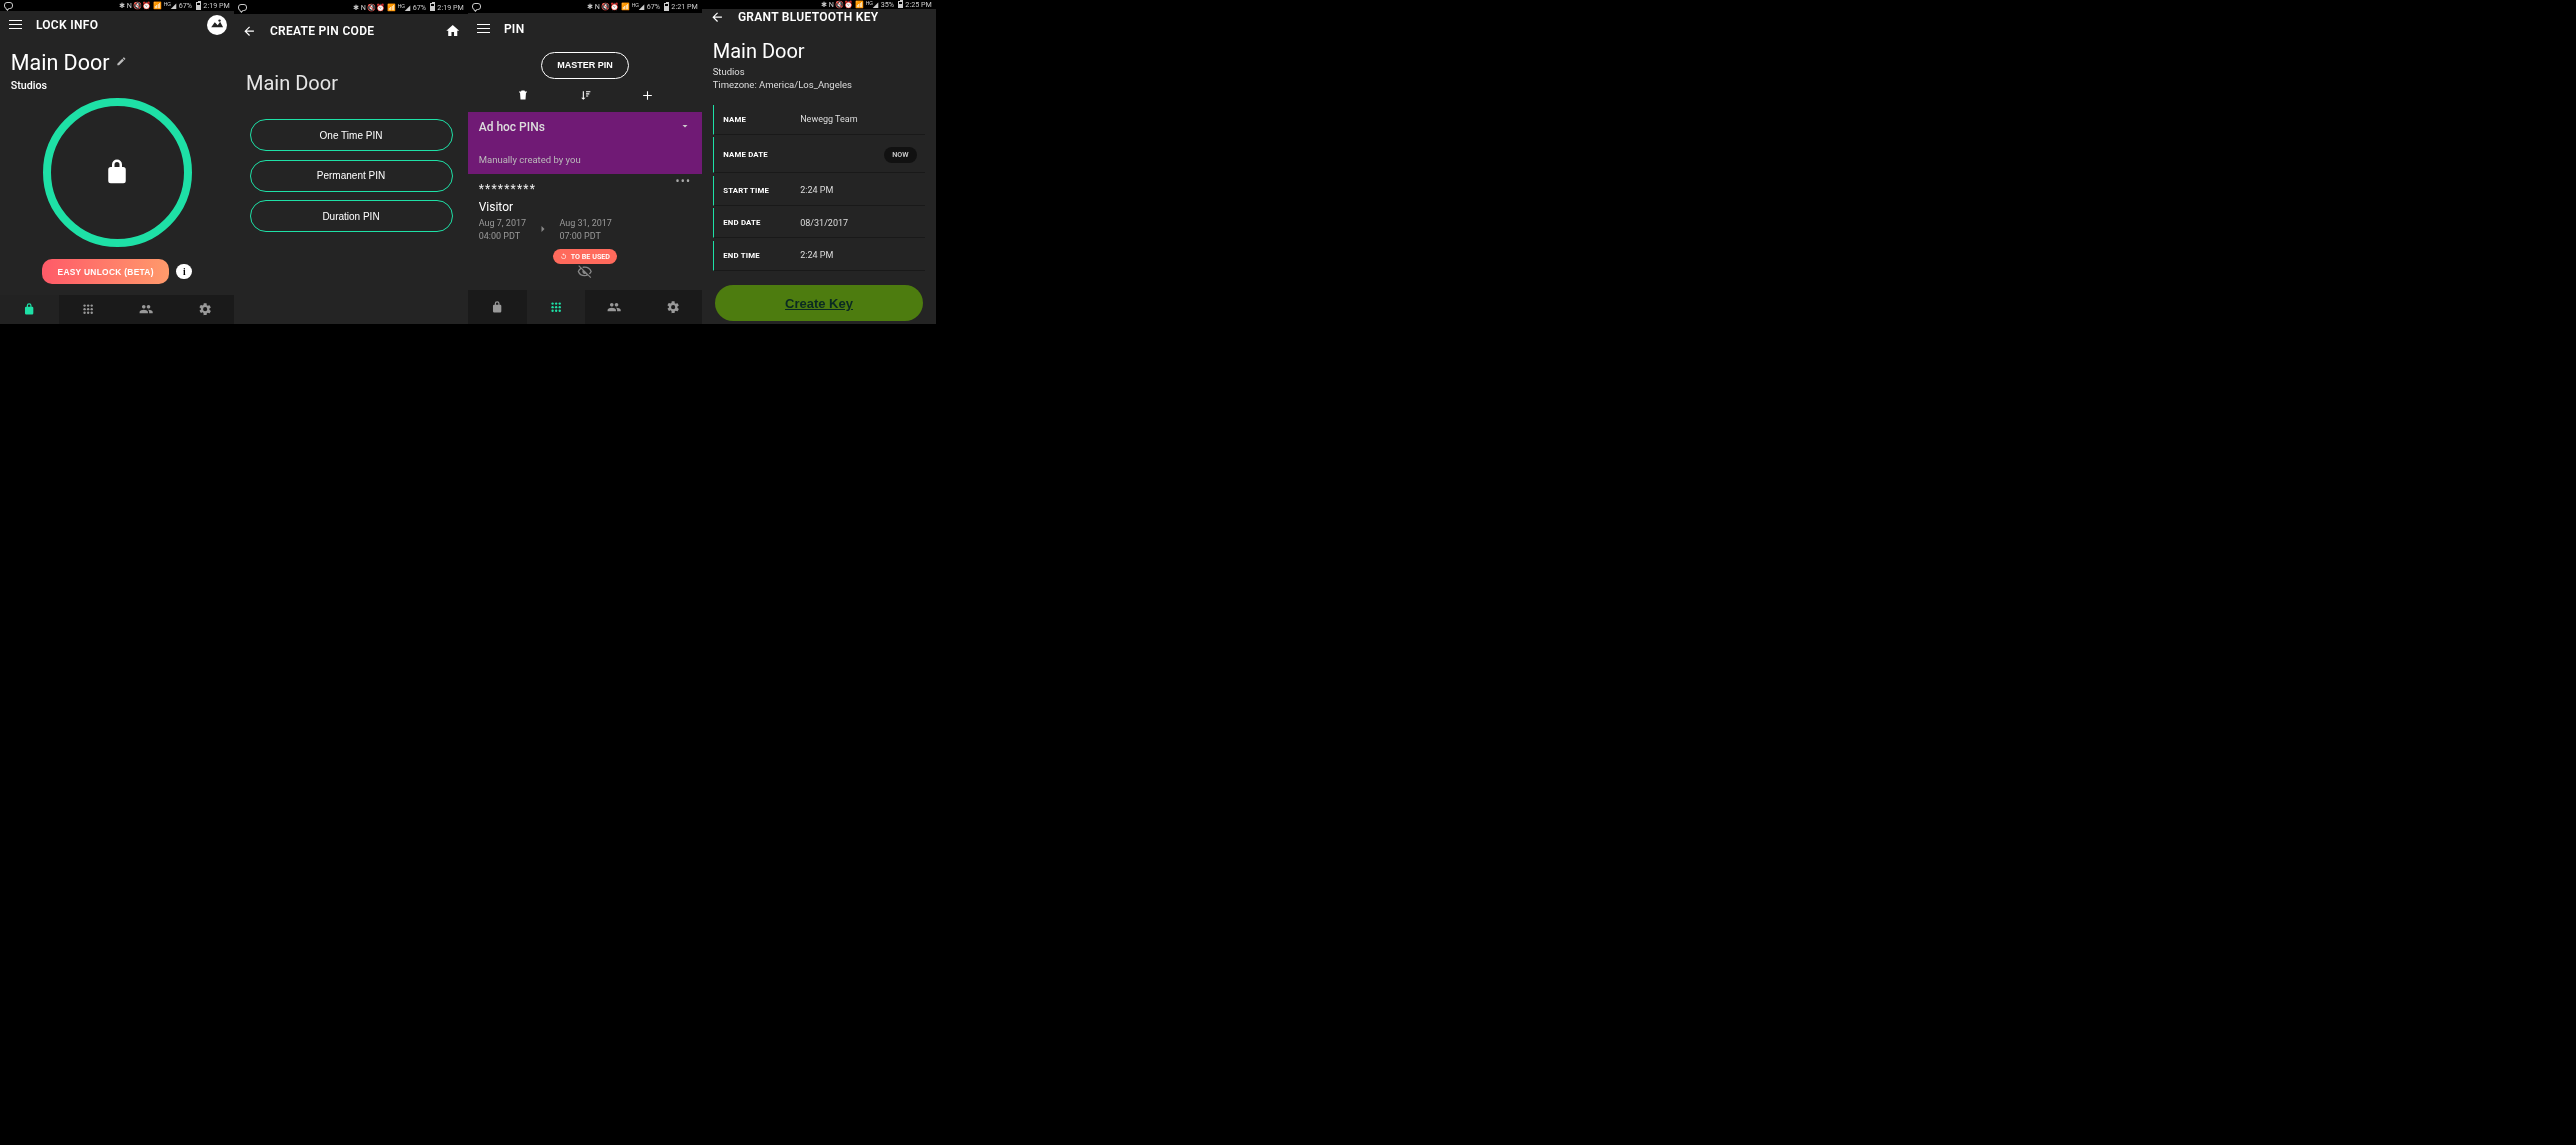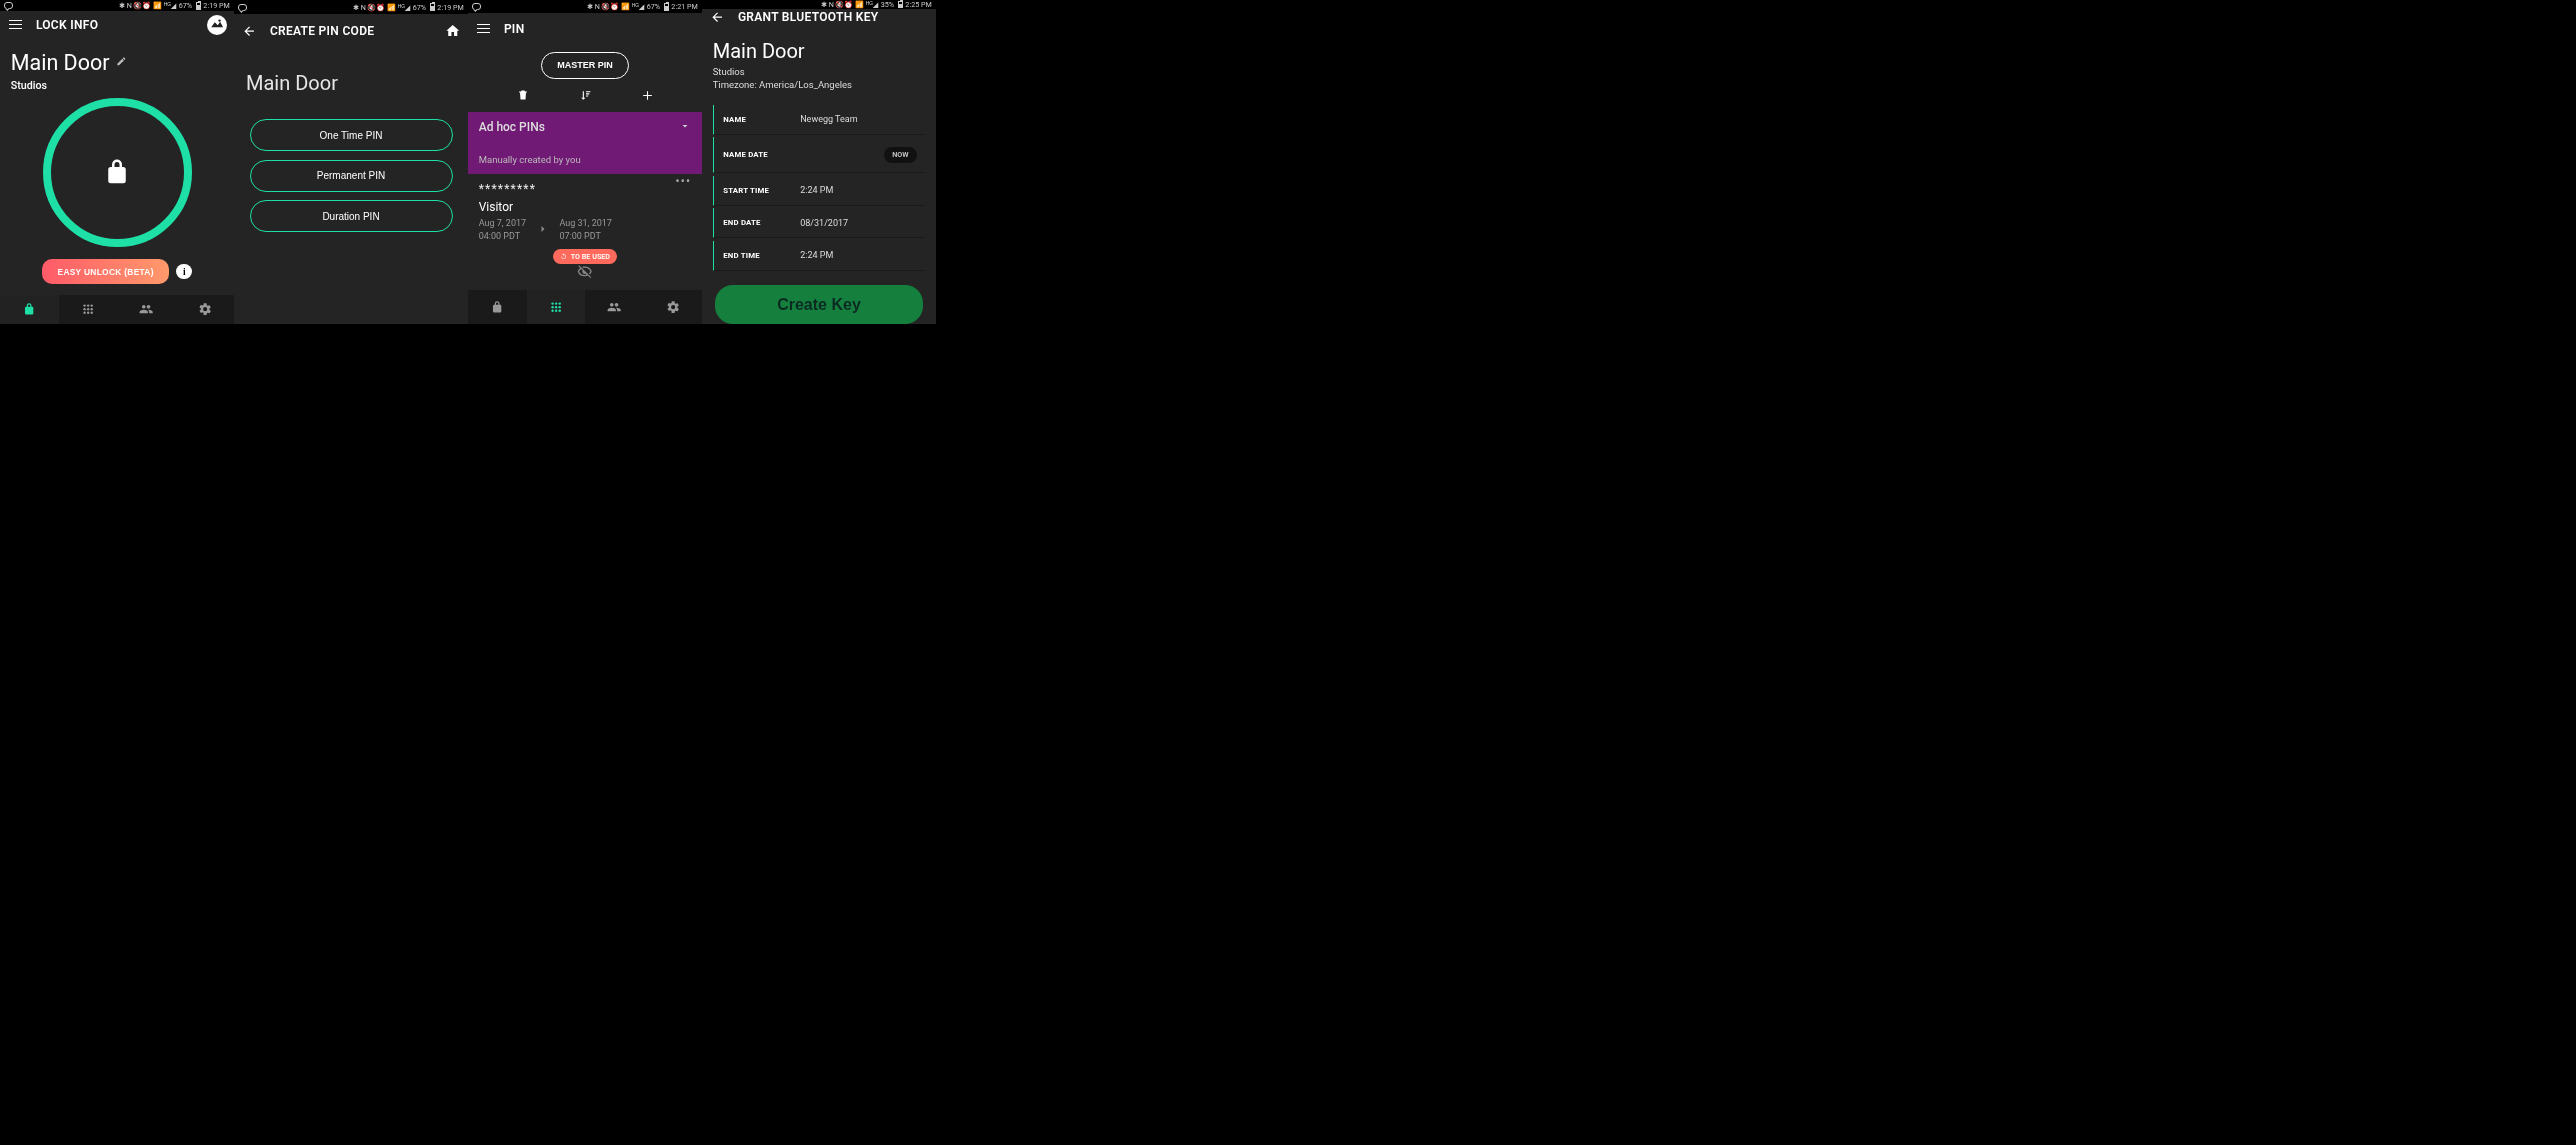--- a/index.html
+++ b/index.html
@@ -144,22 +144,22 @@
     padding:9.5px 8.4px 9.5px 9.5px;
     display:flex; align-items:center; gap:23px;
     background:#242424;
     border-bottom:0.6px solid #191919;
   }
   .field .label { font-size:7.8px; font-weight:700; color:#fff; letter-spacing:0.2px; min-width:54px;}
   .field .value { font-size:9px; color:#ddd; }
   .now-pill { margin-left:auto; background:#111; color:#ccc; border-radius:9.5px; padding:3.6px 8.4px; font-size:7.2px; font-weight:600;}
   .create-key {
     margin: 14.3px 2.4px 12px;
-    background:#15803d; color:#0a2a22; border:none; border-radius:18px;
-    padding:10.7px 0; font-size:16px; font-weight:600;
+    background:#4d7c0f; color:#0a2a22; border:none; border-radius:18px;
+    padding:10.7px 0; font-size:13px; font-weight:600;text-decoration:underline;
   }
 </style>
 </head>
 <body>
 
 <div class="screen">
   <div class="status-bar">
     <div class="status-left">
         <span class="bubble-icon"></span>
       </div>

